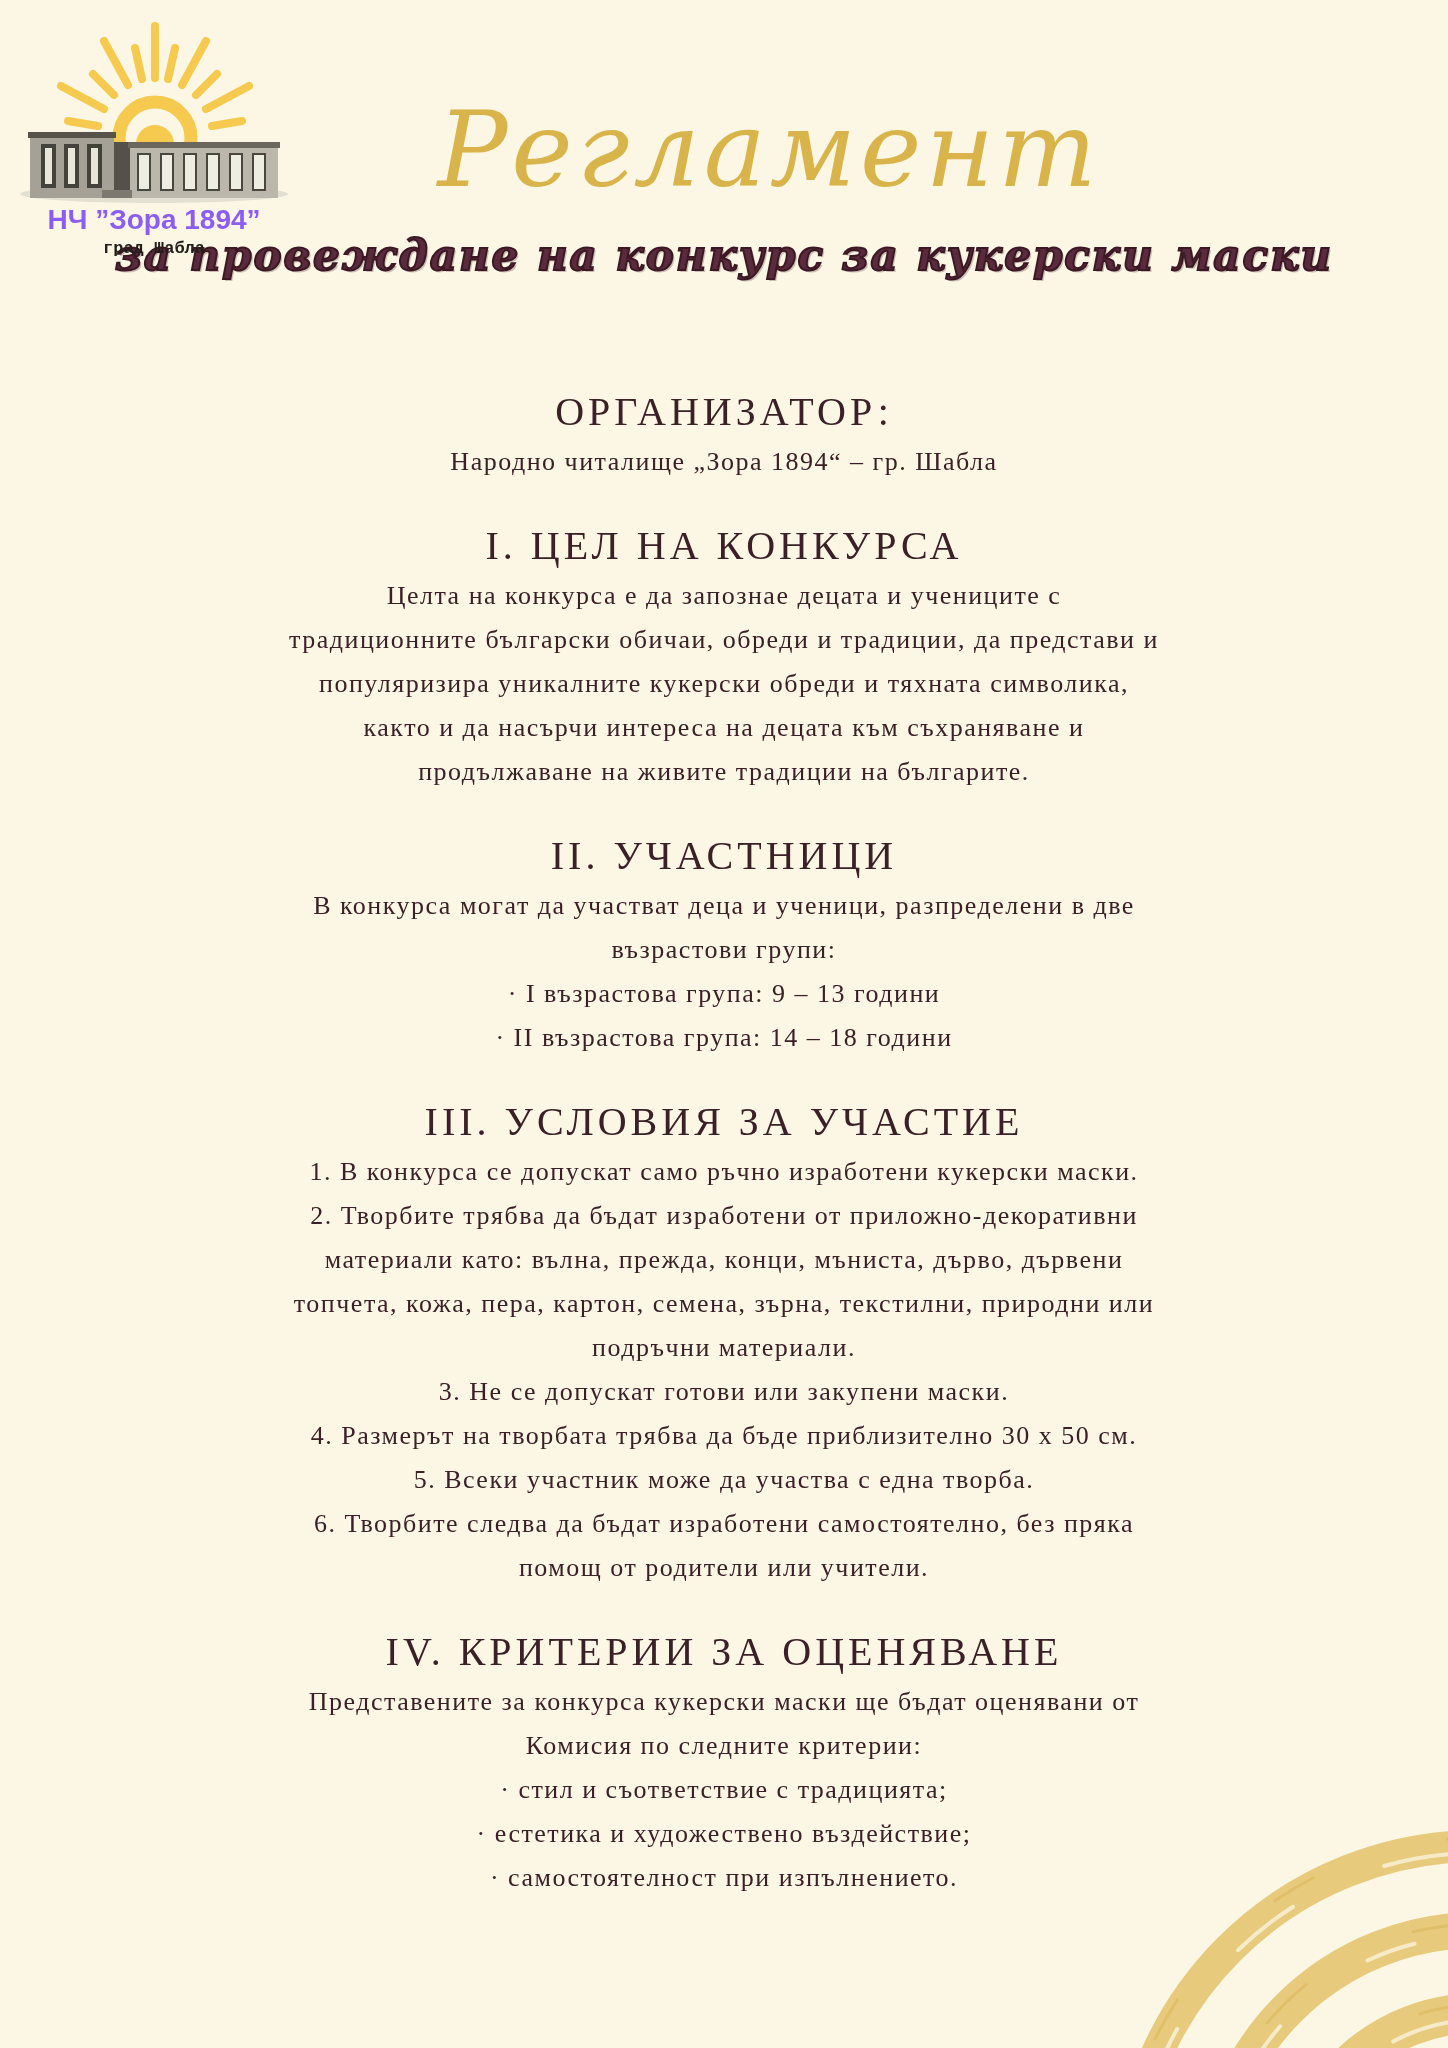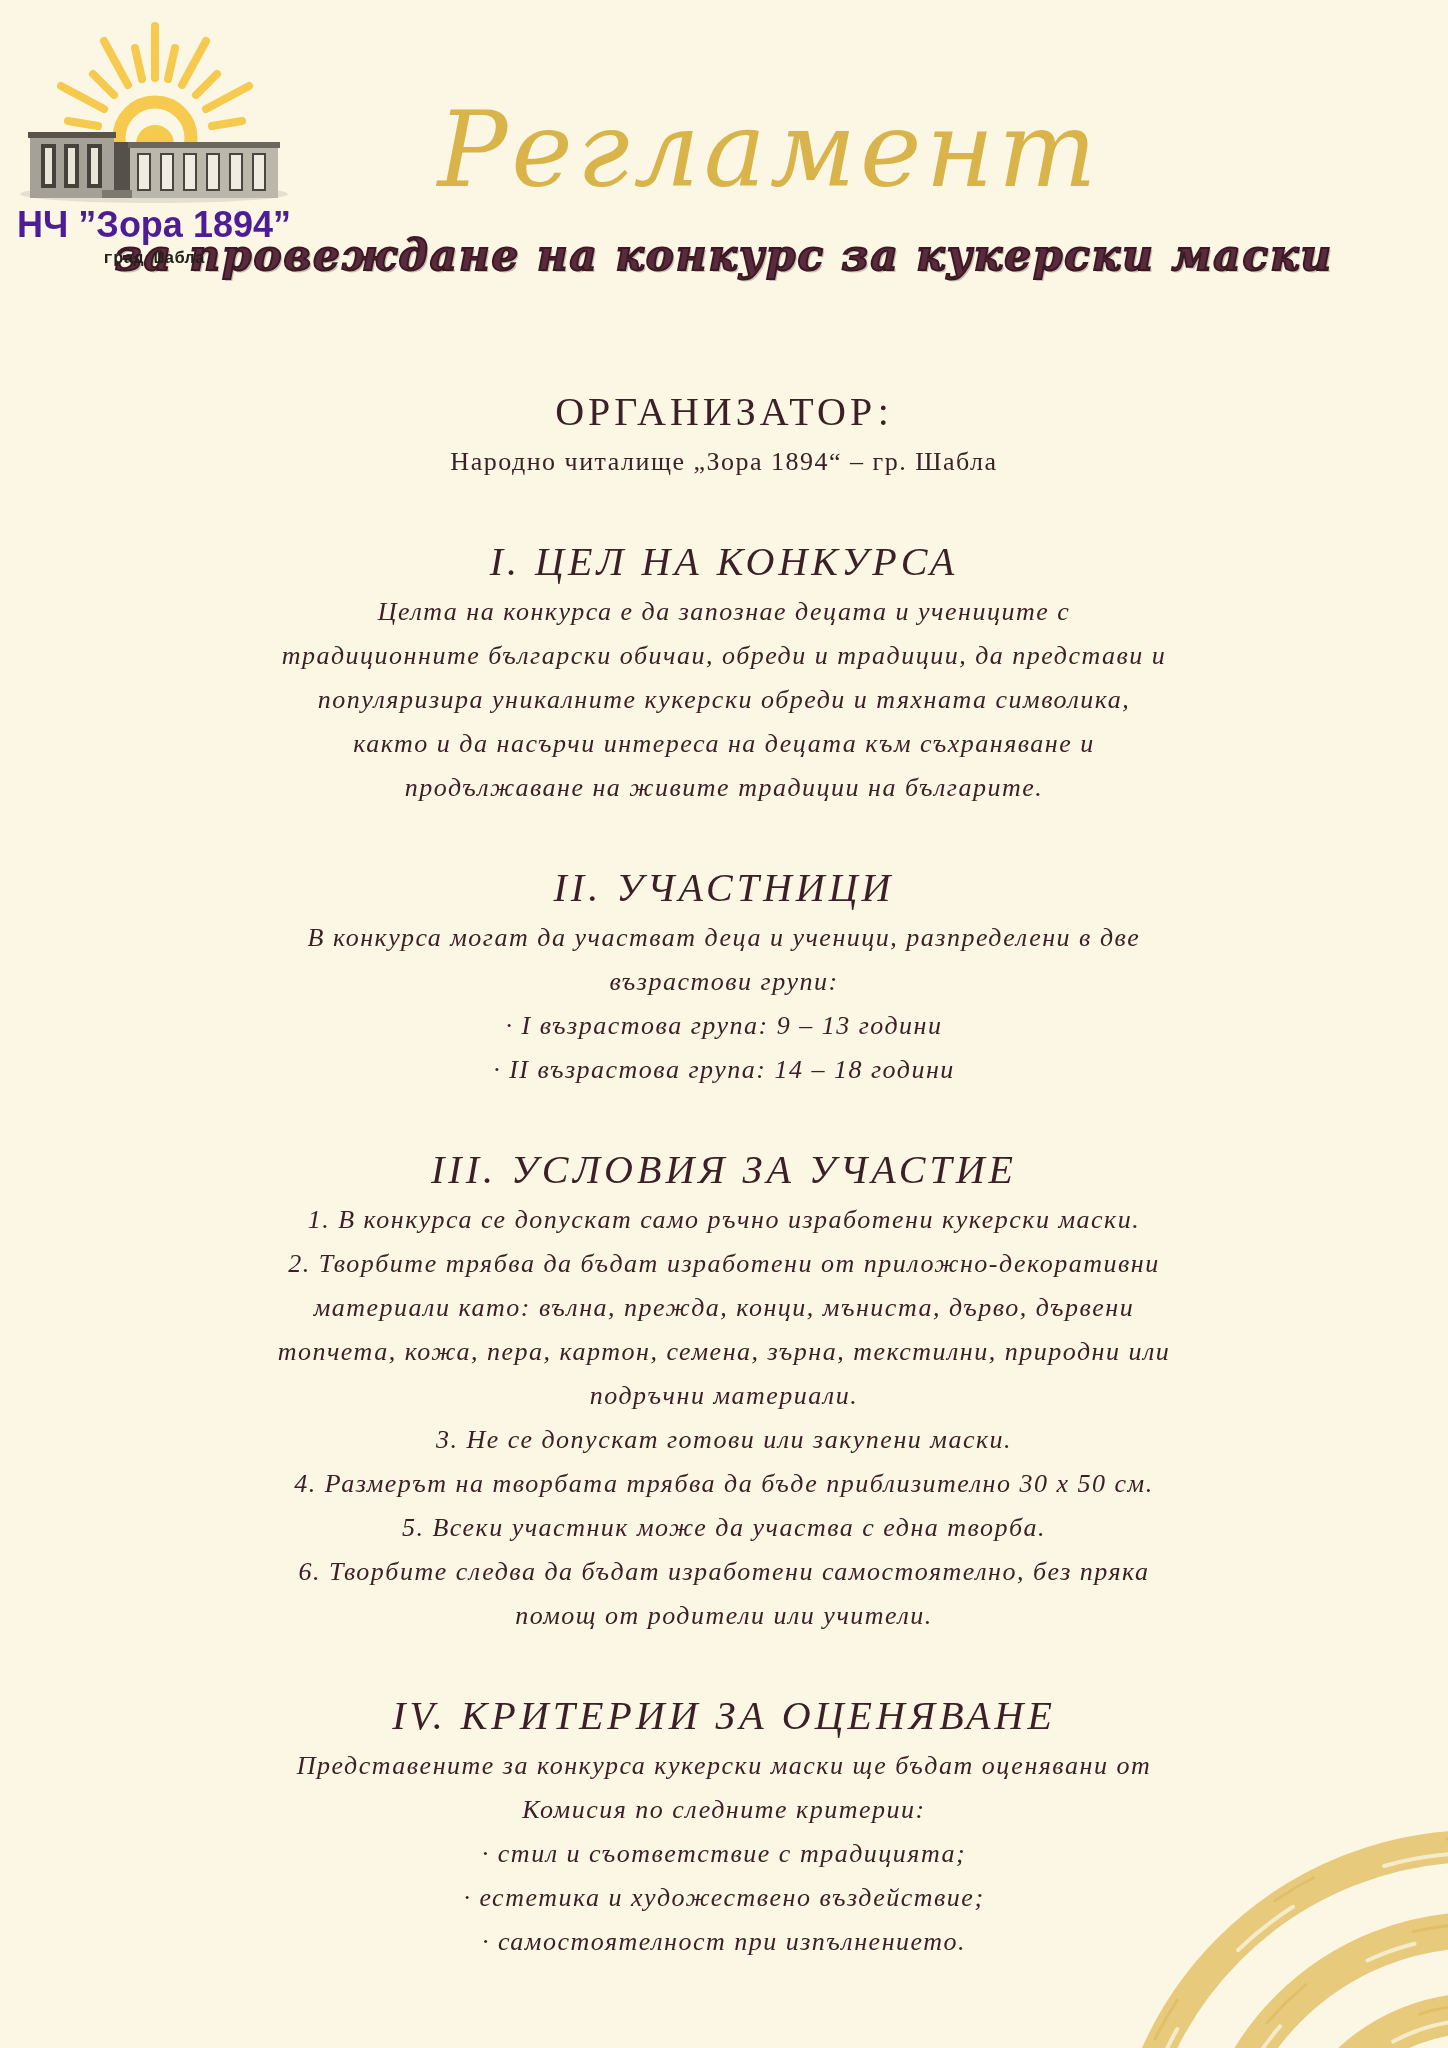--- a/index.html
+++ b/index.html
@@ -22,22 +22,22 @@
     position: absolute;
     left: 14px; top: 22px;
     width: 280px;
     text-align: center;
     z-index: 2;
   }
   .logo svg { display: block; }
   .logo-name {
     font-family: "Liberation Sans", sans-serif;
     font-weight: bold;
-    font-size: 36px;
-    color: #4c1d95;
+    font-size: 28px;
+    color: #8b5cf6;
     letter-spacing: 0px;
     margin-top: -6px;
     white-space: nowrap;
   }
   .logo-city {
     font-family: Liberation Mono, monospace;
     font-weight: bold;
     font-size: 17px;
     color: #23201c;
     margin-top: 3px;
@@ -64,21 +64,21 @@
     font-size: 42px;
     line-height: 1.2;
     color: #5a2b3c;
     -webkit-text-stroke: 2px #3c1824;
     letter-spacing: 2px;
     text-shadow: 2px 2px 0 rgba(60,24,36,0.25);
   }
 
   
   .organizer { margin-top: 108px; }
-  .section { margin-top: 56px; font-style: italic; }
+  .section { margin-top: 40px; }
   .heading {
     font-size: 40px;
     line-height: 44px;
     letter-spacing: 4px;
     margin-bottom: 6px;
   }
   .line {
     font-size: 26px;
     line-height: 44px;
     letter-spacing: 1.5px;

